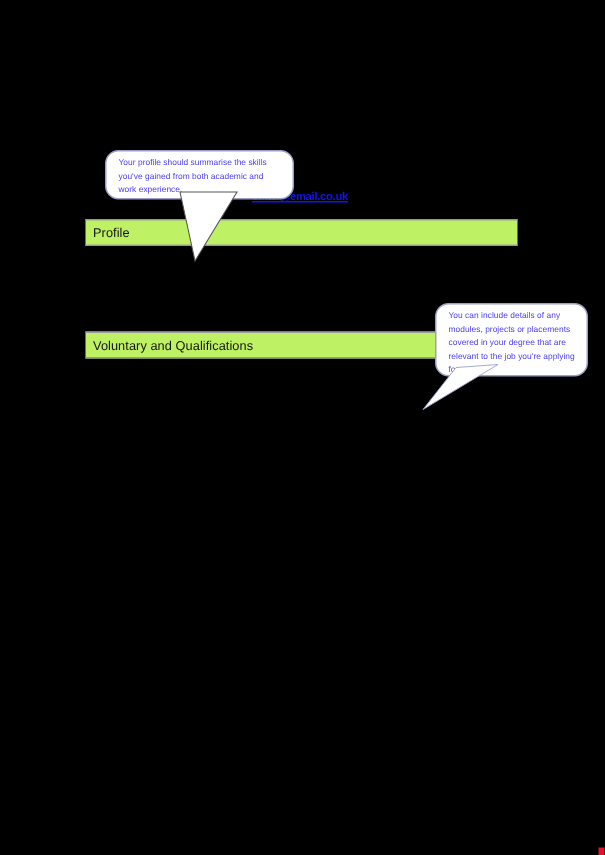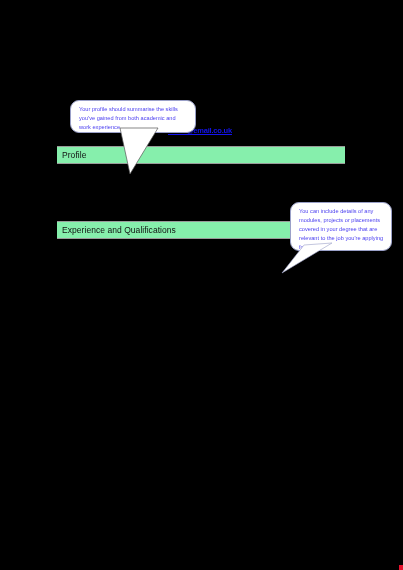--- a/index.html
+++ b/index.html
@@ -23,21 +23,21 @@
     height: 570px;
     background: #000000;
   }
 
   
   .section-bar {
     position: absolute;
     left: 57px;
     width: 288px;
     height: 18px;
-    background: #86efac;
+    background: #bef264;
     border-top: 1px solid #9a9a9a;
     border-bottom: 1px solid #9a9a9a;
     box-sizing: border-box;
     display: flex;
     align-items: center;
   }
   .section-bar .bar-label {
     font-size: 8.5px;
     color: #121212;
     padding-left: 5px;
@@ -130,21 +130,21 @@
 
 <div id="page">
 
   <a href="#" class="contact-link">email@email.co.uk</a>
 
   <div class="section-bar" id="bar-profile">
     <span class="bar-label">Profile</span>
   </div>
 
   <div class="section-bar" id="bar-education">
-    <span class="bar-label">Experience and Qualifications</span>
+    <span class="bar-label">Voluntary and Qualifications</span>
   </div>
 
 
   <div class="callout" id="callout-profile">
     <span class="callout-text">Your profile should summarise the skills you've gained from both academic and work experience.</span>
   </div>
   <svg class="callout-tail" id="tail-profile" viewBox="0 0 60 48">
     <polygon points="0,0 38,0 10,46" fill="#ffffff" stroke="#555555" stroke-width="0.7"></polygon>
   </svg>
 

